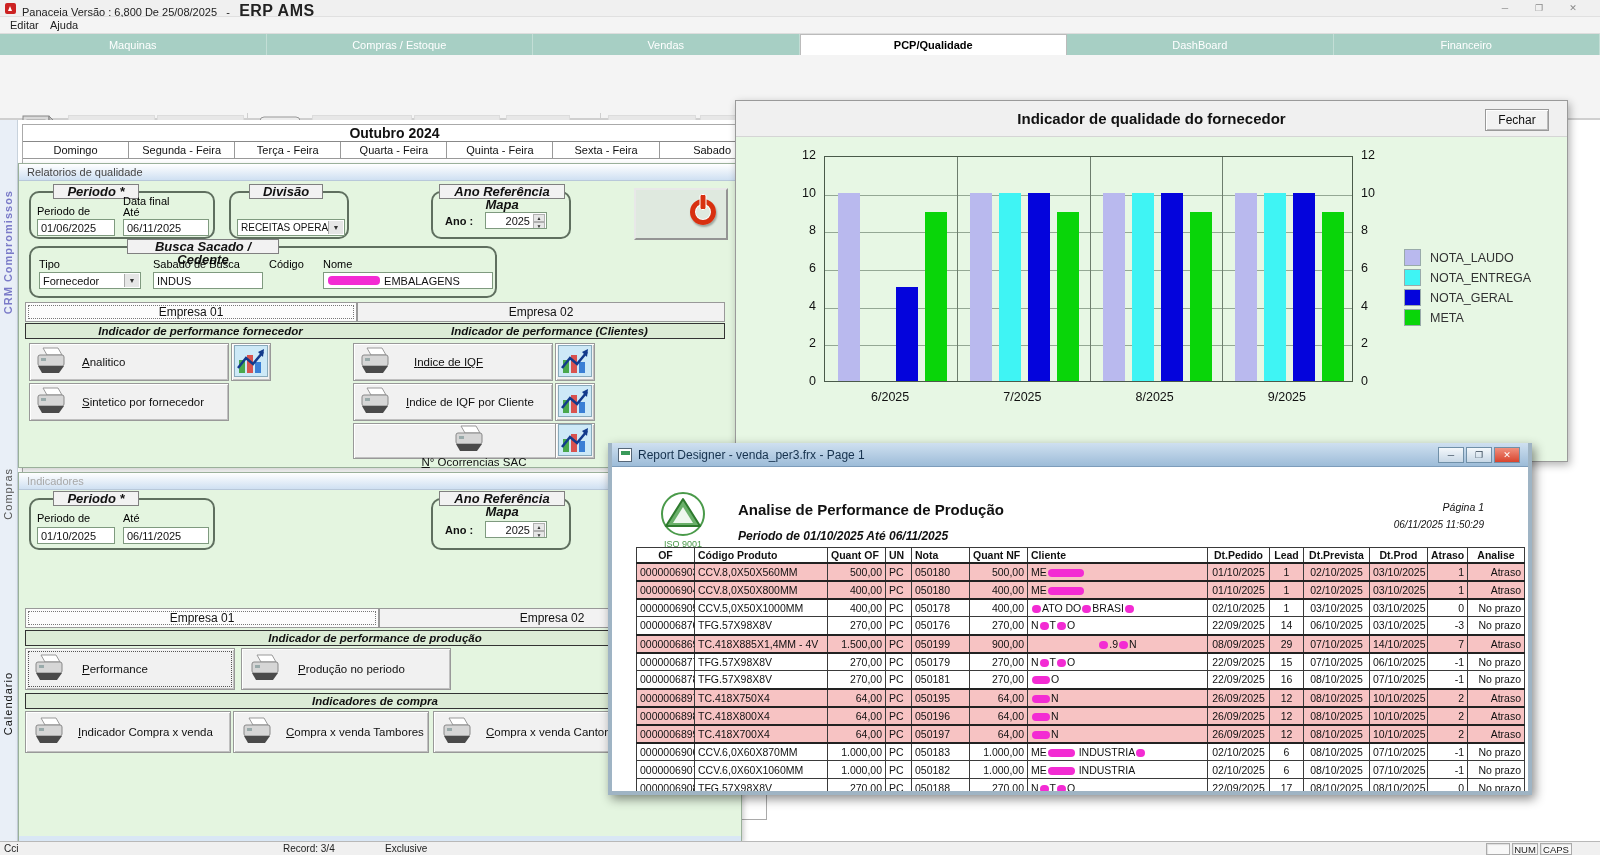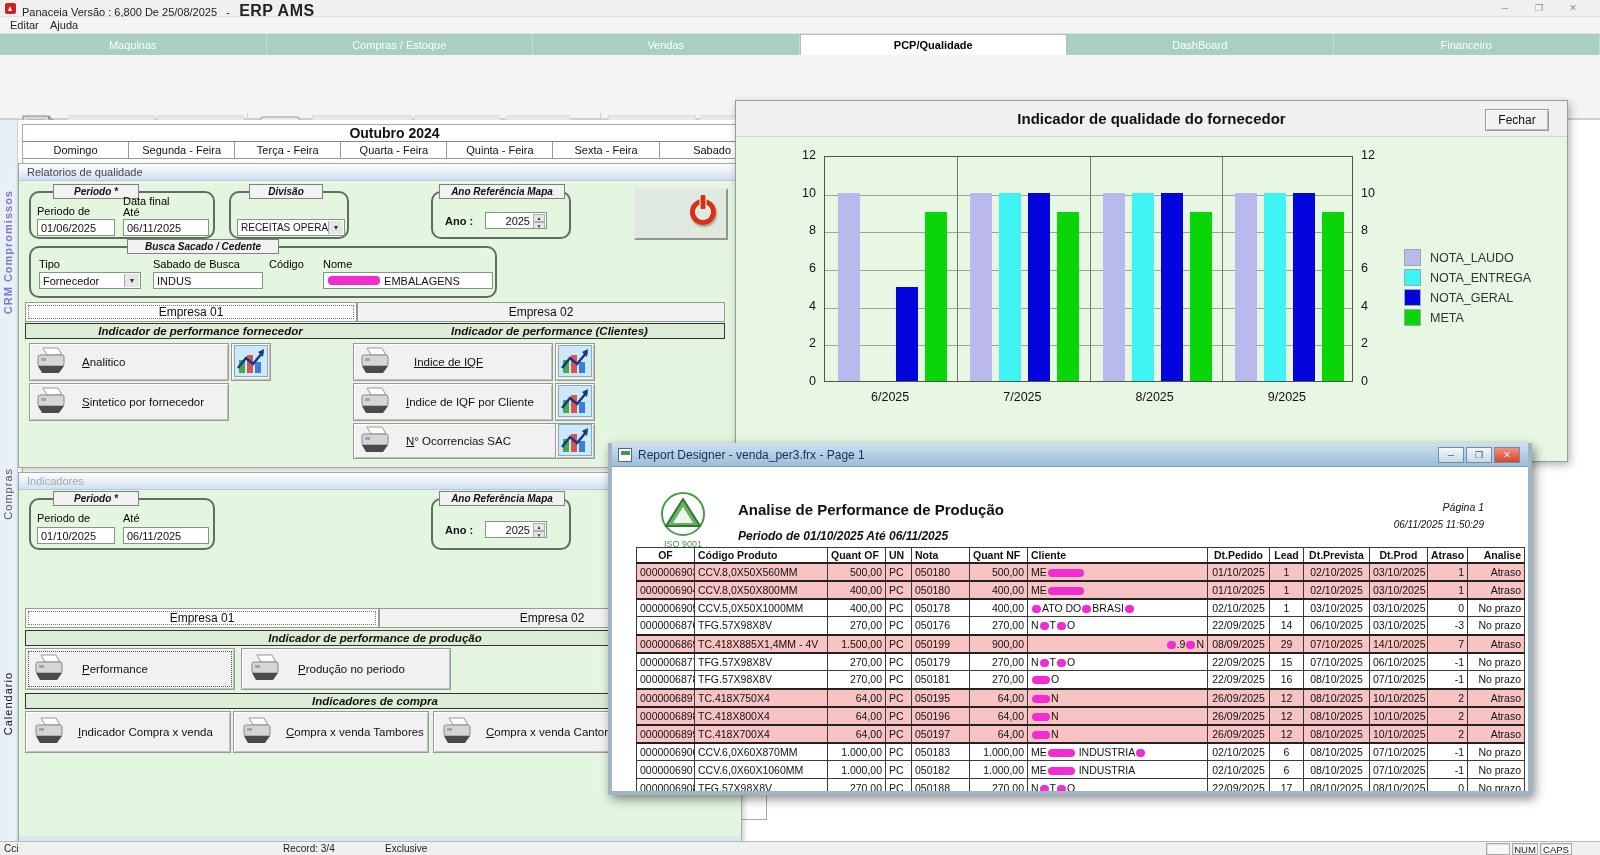--- a/index.html
+++ b/index.html
@@ -45,21 +45,21 @@
   .calcell{width:106.1px;border-right:1px solid #999;border-bottom:1px solid #999;
            display:flex;align-items:center;justify-content:center;font-size:11px;}
 
   
   .dlg{background:#e4f5e0;border:1px solid #9ab09a;box-shadow:2px 2px 5px rgba(0,0,0,.2);}
   .dlgtitle{left:0;top:0;right:0;height:17px;background:linear-gradient(#ffffff,#cfe0f2);
             border-bottom:1px solid #b8c8da;font-size:11px;color:#444;padding:2px 0 0 8px;}
   .dlgtitle.gray{color:#a8a8a8;}
   .grp{border:2px solid #5f6f5f;border-radius:10px;}
   .chip{position:absolute;top:-9px;background:#f2f2f2;border:1px solid #808080;font-weight:bold;
-        font-style:italic;font-size:10px;text-align:center;padding:0 4px;height:15px;line-height:13px;}
+        font-style:italic;font-size:13px;text-align:center;padding:0 4px;height:15px;line-height:13px;}
   .lbl{font-size:11px;color:#000;}
   .blbl{font-size:11px;font-weight:bold;}
   .inp{background:#fff;border:1px solid #7f9a7f;height:17px;display:flex;align-items:center;
        padding:0 3px;font-size:11px;overflow:hidden;white-space:nowrap;}
   .drop{position:absolute;right:1px;top:1px;bottom:1px;width:15px;background:#e6e6e6;
         border-left:1px solid #aaa;display:flex;align-items:center;justify-content:center;
         font-size:7px;color:#333;}
   .spin{position:absolute;right:1px;top:1px;bottom:1px;width:12px;display:flex;flex-direction:column;}
   .spin span{flex:1;background:#e6e6e6;border:1px solid #b0b0b0;font-size:5px;line-height:6px;text-align:center;color:#333;}
   .etab{border:1px solid #999;display:flex;align-items:center;justify-content:center;font-size:12px;}
@@ -364,21 +364,21 @@
     <div class="abs iconbtn" style="left:536px;top:219px;width:40px;height:38px;">
       <span class="charticon-slot"><svg width="34" height="32" viewBox="0 0 34 32">
             <rect x="0.5" y="0.5" width="33" height="31" fill="#cde9f7" stroke="#8ab"></rect>
             <rect x="5" y="15" width="6" height="13" fill="#49a84c"></rect>
             <rect x="13" y="10" width="6" height="18" fill="#d9534f"></rect>
             <rect x="21" y="17" width="6" height="11" fill="#3a7fd5"></rect>
             <polyline points="4,23 12,13 19,19 29,7" stroke="#123a8c" stroke-width="2.5" fill="none"></polyline>
             <polygon points="30,4 24,7 29,12" fill="#123a8c"></polygon>
           </svg></span>
     </div>
-    <div class="abs pbtn" style="left:334px;top:259px;width:228px;height:36px;">
+    <div class="abs pbtn" style="left:334px;top:259px;width:228px;height:36px;flex-direction:column;">
       <span class="printer-slot" style="margin-left:4px;"><svg width="34" height="30" viewBox="0 0 34 30">
             <polygon points="9,2 24,2 28,9 13,9" fill="#fff" stroke="#999"></polygon>
             <rect x="4" y="9" width="26" height="11" rx="2" fill="#d6d6d6" stroke="#888"></rect>
             <polygon points="4,20 30,20 25,27 8,27" fill="#4a4a4a"></polygon>
             <rect x="7" y="12" width="5" height="3" fill="#9aa"></rect>
           </svg></span>
       <span class="cap" style="margin-left:14px;"><u>N</u>° Ocorrencias SAC</span>
     </div>
     <div class="abs iconbtn" style="left:536px;top:259px;width:40px;height:36px;">
       <span class="charticon-slot"><svg width="34" height="32" viewBox="0 0 34 32">
@@ -589,21 +589,21 @@
             <th style="text-align: left;">Quant OF</th>
             <th style="text-align: left;">UN</th>
             <th style="text-align: left;">Nota</th>
             <th style="text-align: left;">Quant NF</th>
             <th style="text-align: left;">Cliente</th>
             <th style="text-align: center;">Dt.Pedido</th>
             <th style="text-align: center;">Lead</th>
             <th style="text-align: center;">Dt.Prevista</th>
             <th style="text-align: center;">Dt.Prod</th>
             <th style="text-align: center;">Atraso</th>
-            <th style="text-align: right;">Analise</th>
+            <th style="text-align: center;">Analise</th>
           </tr>
         </thead>
       <tbody id="report-body">
           <tr class="late">
             <td style="text-align: center;">0000006903</td>
             <td style="text-align: left;">CCV.8,0X50X560MM</td>
             <td style="text-align: right;">500,00</td>
             <td style="text-align: left;">PC</td>
             <td style="text-align: left;">050180</td>
             <td style="text-align: right;">500,00</td>
@@ -660,21 +660,21 @@
             <td style="text-align: right;">-3</td>
             <td style="text-align: right;">No prazo</td>
           </tr>
           <tr class="late">
             <td style="text-align: center;">0000006869</td>
             <td style="text-align: left;">TC.418X885X1,4MM - 4V</td>
             <td style="text-align: right;">1.500,00</td>
             <td style="text-align: left;">PC</td>
             <td style="text-align: left;">050199</td>
             <td style="text-align: right;">900,00</td>
-            <td style="text-align: right;"><span class="redact" style="width: 9px;"></span>.9<span class="redact" style="width: 9px;"></span>N</td>
+            <td style="text-align: center;"><span class="redact" style="width: 9px;"></span>.9<span class="redact" style="width: 9px;"></span>N</td>
             <td style="text-align: center;">08/09/2025</td>
             <td style="text-align: center;">29</td>
             <td style="text-align: center;">07/10/2025</td>
             <td style="text-align: center;">14/10/2025</td>
             <td style="text-align: right;">7</td>
             <td style="text-align: right;">Atraso</td>
           </tr>
           <tr>
             <td style="text-align: center;">0000006877</td>
             <td style="text-align: left;">TFG.57X98X8V</td>

